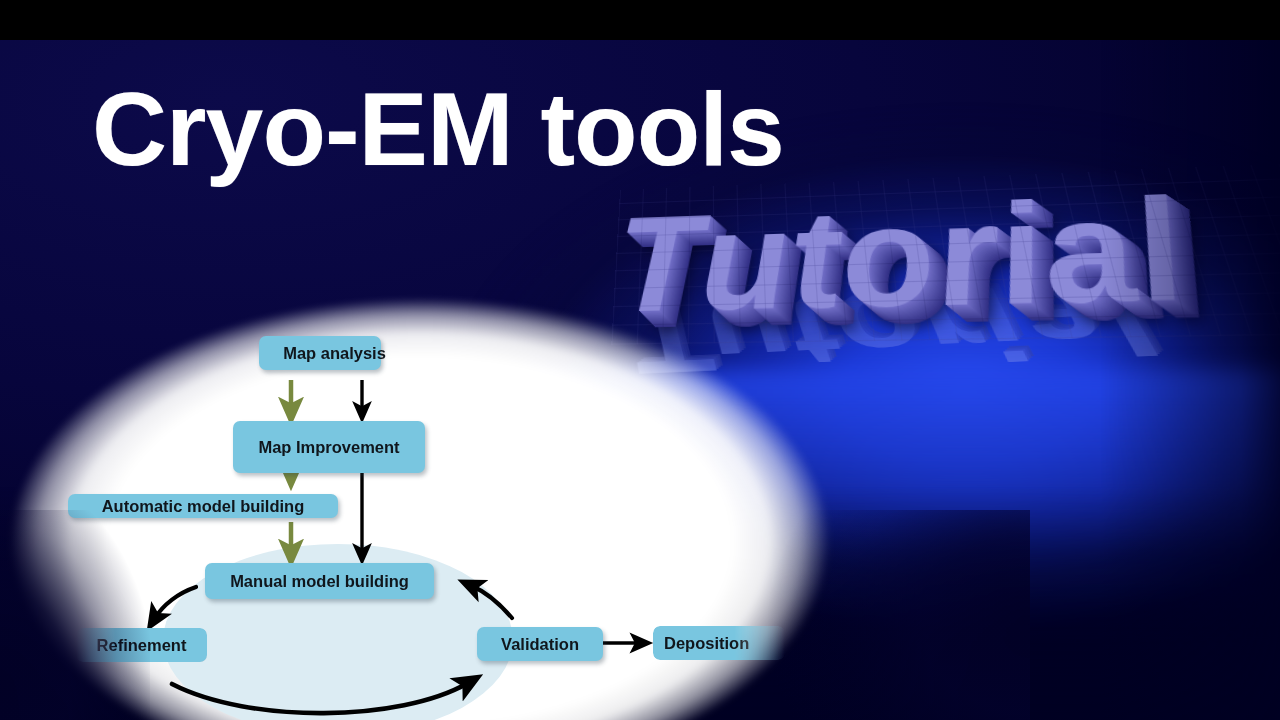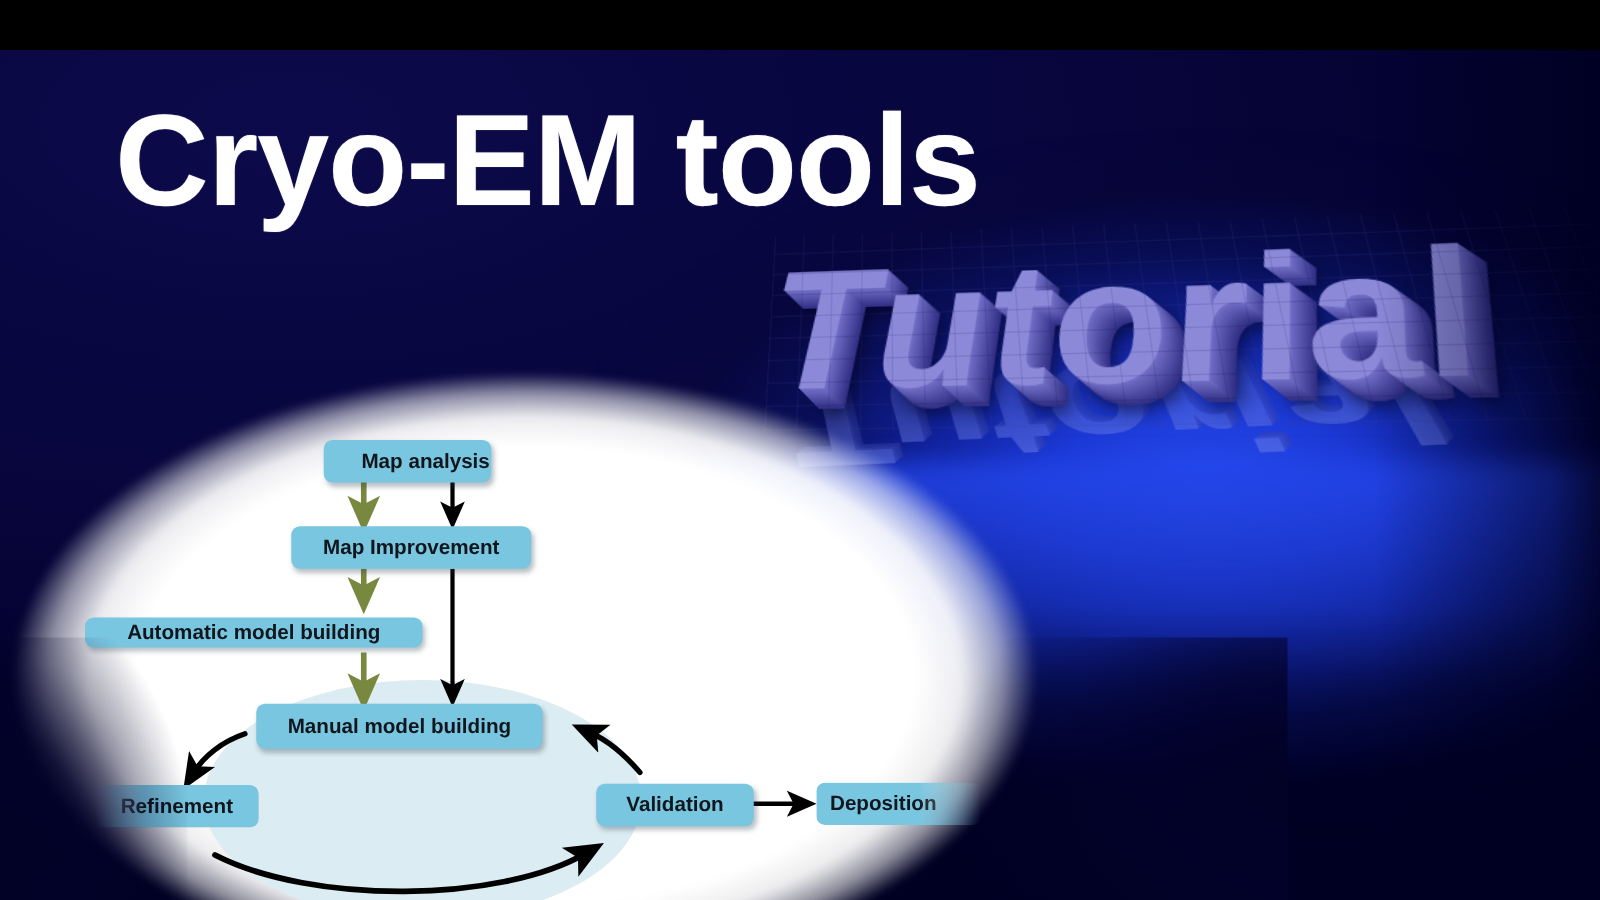--- a/index.html
+++ b/index.html
@@ -179,22 +179,22 @@
     font-weight: 700;
     font-size: 16.5px;
     line-height: 1;
     display: flex;
     align-items: center;
     justify-content: center;
     padding: 0 11px;
     white-space: nowrap;
     box-shadow: 2px 3px 4px rgba(40,60,75,0.32);
   }
-  #node-map-analysis        { left:259px; top:312px;  width:134px; height:34px;padding-left:40px; }
-  #node-map-improvement     { left:233px; top:381px;  width:192px; height:34px; }
+  #node-map-analysis        { left:259px; top:296px;  width:122px; height:34px;padding-left:40px; }
+  #node-map-improvement     { left:233px; top:381px;  width:192px; height:52px; }
   #node-automatic-building  { left:68px;  top:454px;  width:270px; height:24px;text-align:center; }
   #node-manual-building     { left:205px; top:523px;  width:229px; height:36px; }
   #node-refinement          { left:76px;  top:588px;  width:131px; height:34px; }
   #node-validation          { left:477px; top:587px;  width:126px; height:34px; }
   #node-deposition          { left:653px; top:586px;  width:132px; height:34px; justify-content:flex-start; }
 
   
   .fade-right {
     -webkit-mask-image: linear-gradient(to right, #000 0%, #000 62%, rgba(0,0,0,0.45) 82%, rgba(0,0,0,0) 100%);
     mask-image: linear-gradient(to right, #000 0%, #000 62%, rgba(0,0,0,0.45) 82%, rgba(0,0,0,0) 100%);

